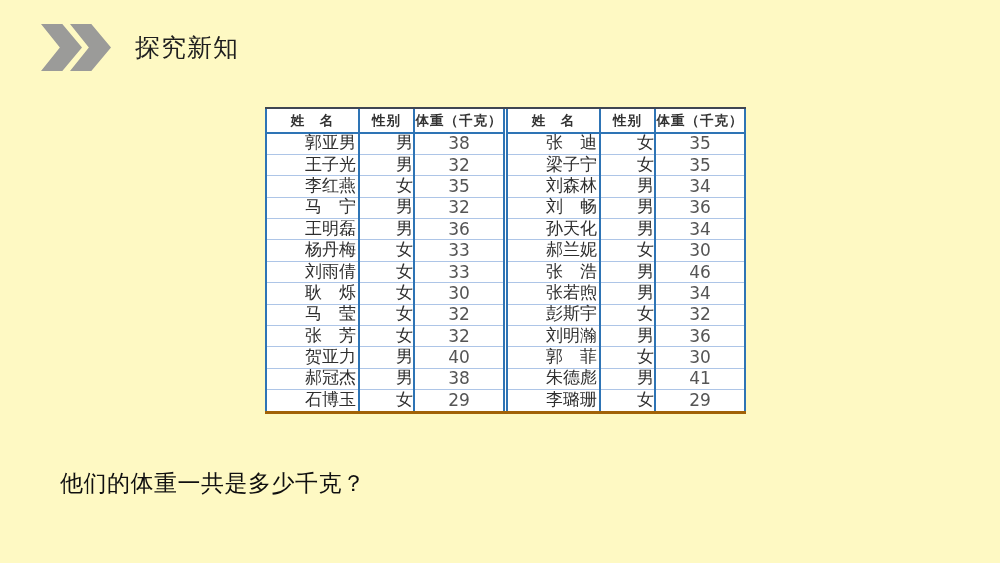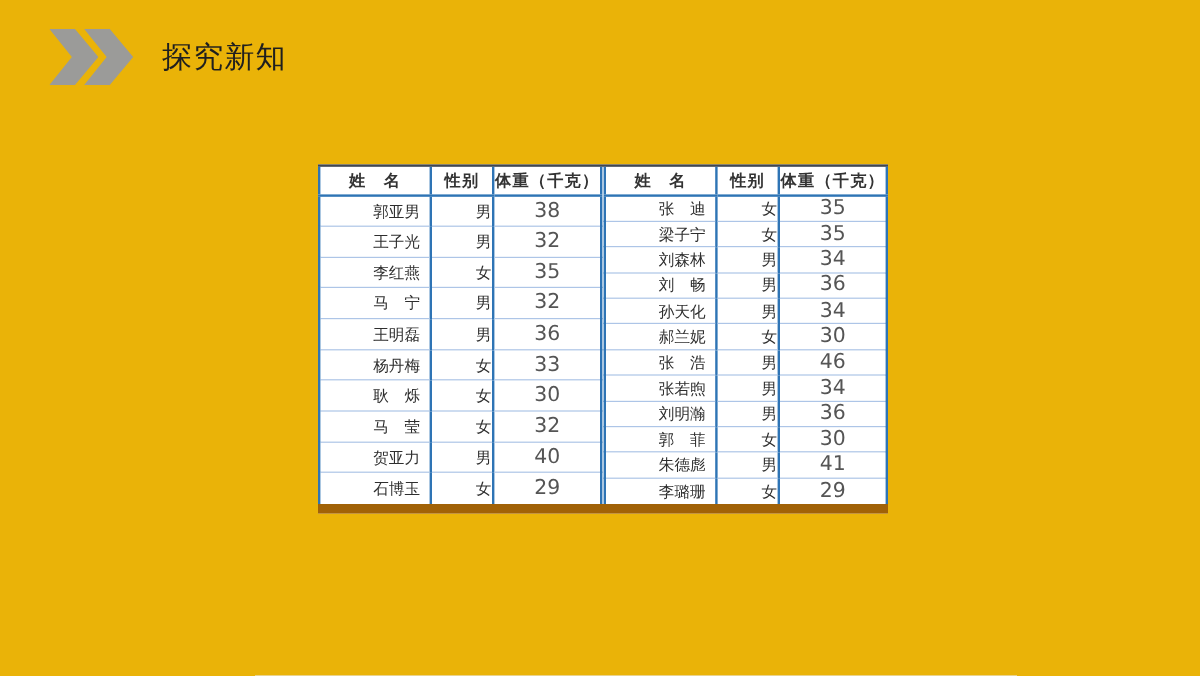--- a/index.html
+++ b/index.html
@@ -1,53 +1,53 @@
 <!DOCTYPE html>
 <html><head>
 <meta charset="utf-8">
 <style>
   * { margin:0; padding:0; box-sizing:border-box; }
   html,body { background:#e9e9e9; }
   .slide {
-    position:relative; width:1000px; height:563px; background:#eab308;
+    position:relative; width:1000px; height:563px; background:#fef9c3;
     font-family:"Liberation Sans", sans-serif; overflow:hidden; margin:0 auto;
   }
   
   .hdr { position:absolute; top:24px; left:41px; display:flex; align-items:center; }
   .chevrons { display:flex; align-items:center; height:47px; }
   .chev {
     width:41px; height:47px; background:#9b9b99; display:inline-block;
     clip-path:polygon(0 0, 52% 0, 100% 50%, 52% 100%, 0 100%, 46% 50%);
   }
   .chev + .chev { margin-left:-12px; }
   .title { font-size:25px; font-weight:500; color:#1f1f1f; letter-spacing:1px; margin-left:24px; }
 
   
   .table-wrap {
     position:absolute; left:265px; top:107px; display:flex;
-    border-top:2px solid #3f4652; border-bottom:8px solid #a16207; background:#fff;margin-top:30px;
+    border-top:2px solid #3f4652; border-bottom:3px solid #a16207; background:#fff;
   }
   table { border-collapse:collapse; table-layout:fixed; }
   table.half-left  { border-left:2px solid #2e74b5; border-right:2px solid #2e74b5; }
   table.half-right { border-left:2px solid #2e74b5; border-right:2px solid #2e74b5; margin-left:1px; }
   col.c-name   { width:93px; }
   col.c-gender { width:52px; }
   col.c-weight { width:90px; }
   th {
     height:24px; font-family:"DejaVu Serif", serif; font-weight:600;
     font-size:13.5px; color:#333; border-bottom:2px solid #2e74b5;
     text-align:center; vertical-align:middle; letter-spacing:1px;
   }
   td {
     height:21.4px; text-align:center; vertical-align:middle;
     border-top:1px solid #adc5e7; line-height:1;
   }
   tbody tr:first-child td { border-top:none; }
   th + th, td + td { border-left:2px solid #2e74b5; }
-  td.name, td.gender { font-family:Liberation Sans, sans-serif; font-size:13px; color:#2e2e2e;padding-left:36px; }
+  td.name, td.gender { font-family:Liberation Mono, monospace; font-size:17px; color:#2e2e2e;padding-left:36px; }
   td.weight { font-family:"DejaVu Sans", sans-serif; font-size:17px; color:#555555; }
 
   
   .question { position:absolute; left:60px; top:468px; font-size:23px; color:#101010; letter-spacing:0.5px; }
 </style>
 </head>
 <body>
 
 <div class="slide">
 
@@ -107,40 +107,55 @@
             <td class="weight">36</td>
           </tr>
 
 
           <tr>
             <td class="name">杨丹梅</td>
             <td class="gender">女</td>
             <td class="weight">33</td>
           </tr>
 
+          <tr>
+            <td class="name">刘雨倩</td>
+            <td class="gender">女</td>
+            <td class="weight">33</td>
+          </tr>
 
           <tr>
             <td class="name">耿　烁</td>
             <td class="gender">女</td>
             <td class="weight">30</td>
           </tr>
 
           <tr>
             <td class="name">马　莹</td>
             <td class="gender">女</td>
             <td class="weight">32</td>
           </tr>
 
+          <tr>
+            <td class="name">张　芳</td>
+            <td class="gender">女</td>
+            <td class="weight">32</td>
+          </tr>
 
           <tr>
             <td class="name">贺亚力</td>
             <td class="gender">男</td>
             <td class="weight">40</td>
           </tr>
 
+          <tr>
+            <td class="name">郝冠杰</td>
+            <td class="gender">男</td>
+            <td class="weight">38</td>
+          </tr>
 
           <tr>
             <td class="name">石博玉</td>
             <td class="gender">女</td>
             <td class="weight">29</td>
           </tr>
         </tbody>
     </table>
 
     <table class="half-right">
@@ -201,20 +216,25 @@
             <td class="gender">男</td>
             <td class="weight">46</td>
           </tr>
 
           <tr>
             <td class="name">张若煦</td>
             <td class="gender">男</td>
             <td class="weight">34</td>
           </tr>
 
+          <tr>
+            <td class="name">彭斯宇</td>
+            <td class="gender">女</td>
+            <td class="weight">32</td>
+          </tr>
 
           <tr>
             <td class="name">刘明瀚</td>
             <td class="gender">男</td>
             <td class="weight">36</td>
           </tr>
 
           <tr>
             <td class="name">郭　菲</td>
             <td class="gender">女</td>
@@ -230,14 +250,15 @@
           <tr>
             <td class="name">李璐珊</td>
             <td class="gender">女</td>
             <td class="weight">29</td>
           </tr>
         </tbody>
     </table>
 
   </div>
 
+  <div class="question">他们的体重一共是多少千克？</div>
 
 </div>
 
 </body></html>

